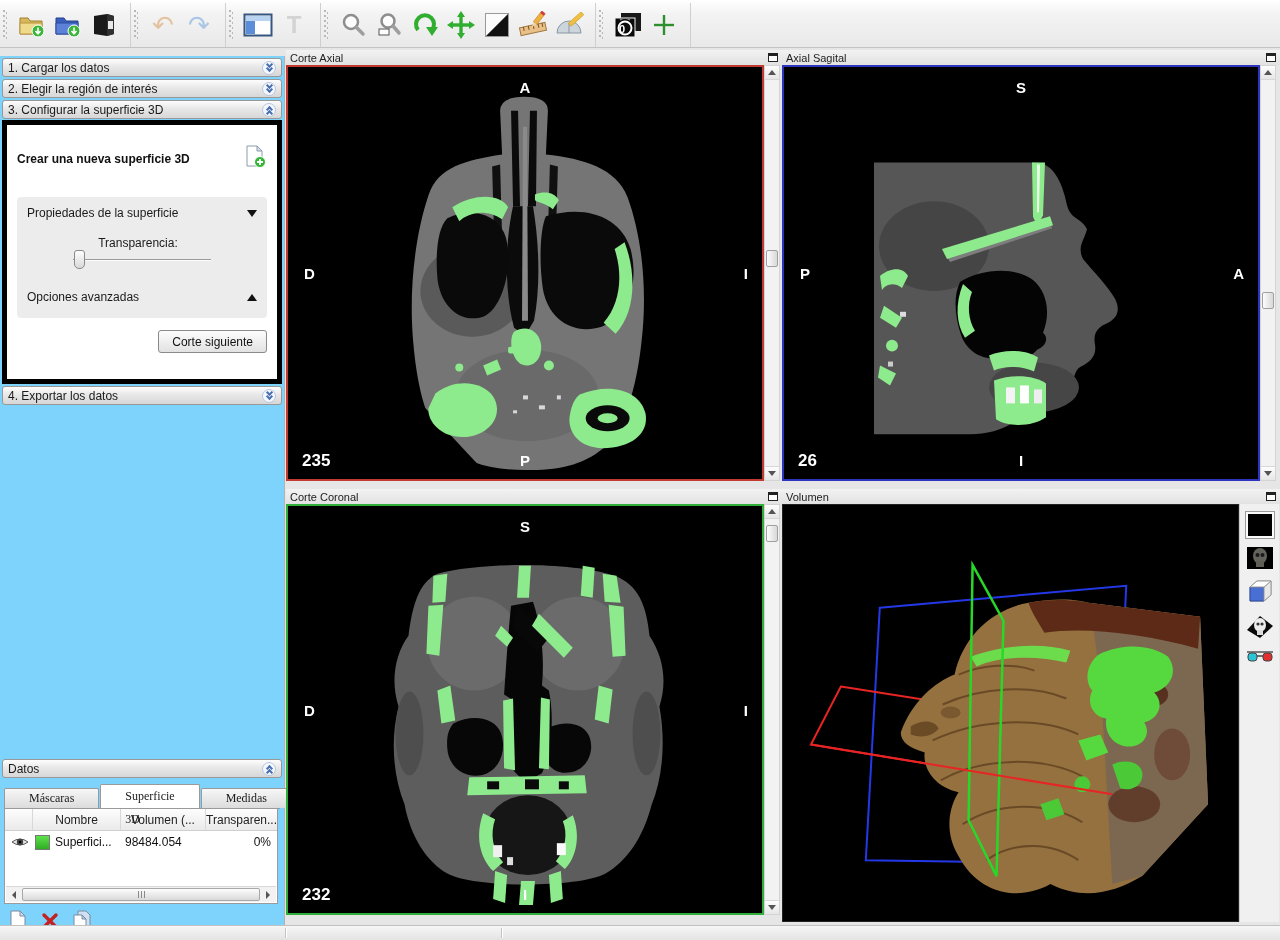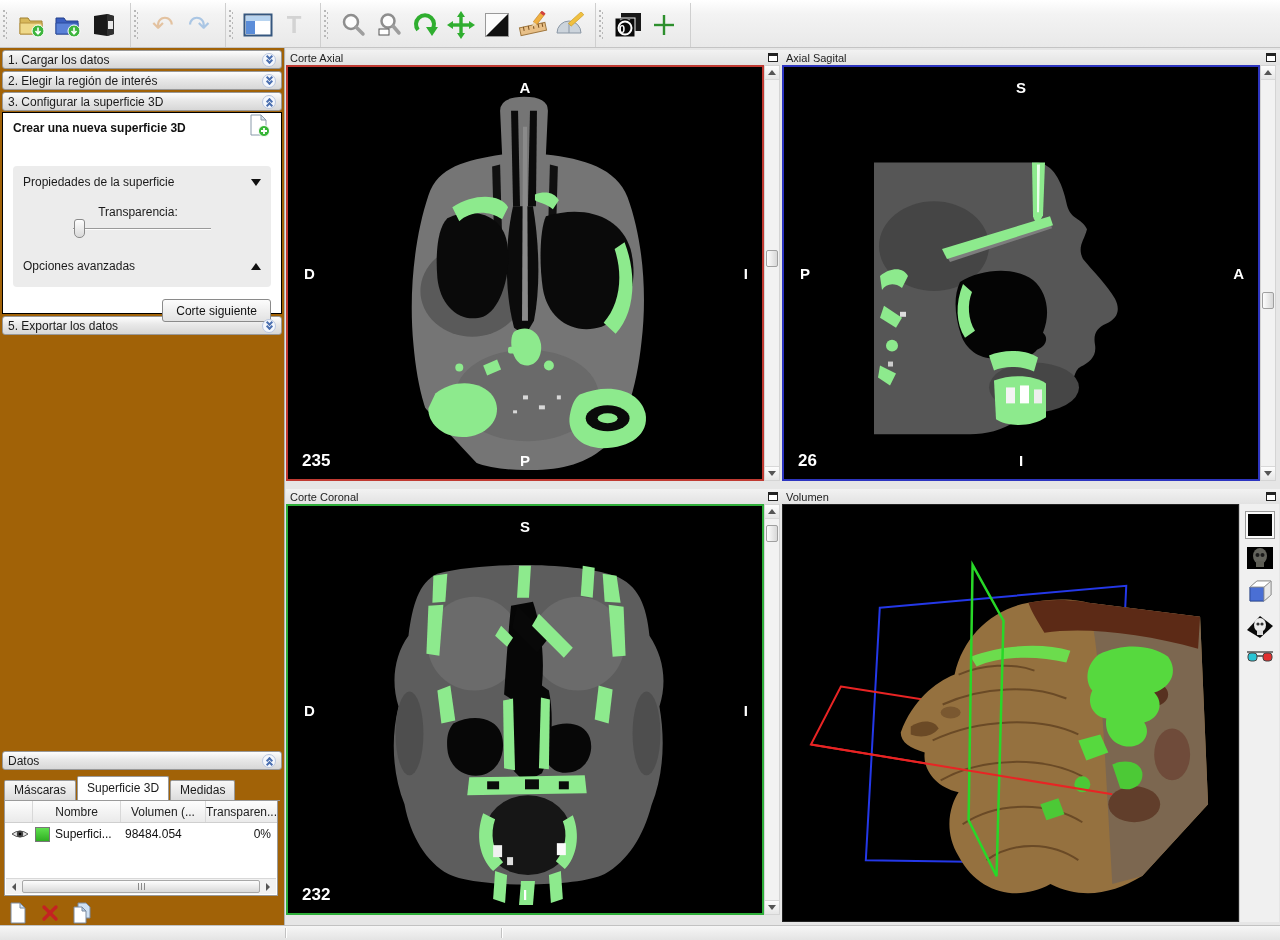--- a/index.html
+++ b/index.html
@@ -16,34 +16,34 @@
     background:repeating-linear-gradient(to bottom,#b8b8b8 0 2px,transparent 2px 5px),
                repeating-linear-gradient(to bottom,#b8b8b8 0 2px,transparent 2px 5px);
     background-size:2px 100%,2px 100%; background-position:0 0,3px 2px; background-repeat:no-repeat; }
   .tbtn { width:36px; height:36px; display:flex; align-items:center; justify-content:center;
     border-radius:3px; position:relative; }
   .ttext { font-size:24px; font-weight:bold; color:#d3d3d3; }
   .snapbadge { position:absolute; left:9px; top:16px; color:#fff; font-size:11px; font-weight:bold; }
   .tfill { flex:1; }
 
   
-  .sidebar { position:absolute; left:0; top:48px; width:285px; height:877px;
-    background:#a16207; border-right:1px solid #b2b2b2; }
+  .sidebar { position:absolute; left:0; top:56px; width:285px; height:877px;
+    background:#7dd3fc; border-right:1px solid #b2b2b2; }
   .acc-hdr { height:19px; margin:2px 2px 0 2px; padding:0 5px;
     background:linear-gradient(#fdfdfd,#e8e8e8 45%,#d7d7d7); border:1px solid #989898; border-radius:3px;
     display:flex; align-items:center; justify-content:space-between; font-size:12px; color:#1a1a1a; }
   .acc-chev { width:14px; height:14px; border-radius:50%; border:1px solid #b9c6df;
     background:#f4f7fc; display:flex; flex-direction:column; align-items:center; justify-content:center; }
   .cm { width:5px; height:5px; border-right:2px solid #4a6fb0; border-bottom:2px solid #4a6fb0; }
   .cm.down { transform:rotate(45deg); margin-top:-3px; }
   .cm.up   { transform:rotate(-135deg); margin-top:3px; }
   .acc-chev .cm + .cm { margin-top:-1px; }
 
-  .step3-body { margin:1px 2px 0 2px; background:#ffffff; border:1px solid #000000;
-    padding:1px 10px 10px 10px; height:202px; }
+  .step3-body { margin:1px 2px 0 2px; background:#ffffff; border:5px solid #000000;
+    padding:20px 10px 10px 10px; height:264px; }
   .create-row { display:flex; justify-content:space-between; align-items:center; }
   .create-title { font-size:12px; font-weight:bold; color:#111; }
   .groupbox { margin-top:24px; background:#ececec; border-radius:4px; padding:9px 10px 14px 10px; }
   .prop-row, .adv-row { display:flex; justify-content:space-between; align-items:center;
     font-size:12px; color:#1a1a1a; }
   .tri-dn { width:0; height:0; border-left:5px solid transparent; border-right:5px solid transparent;
     border-top:7px solid #111; }
   .tri-up { width:0; height:0; border-left:5px solid transparent; border-right:5px solid transparent;
     border-bottom:7px solid #111; }
   .select-row { margin-top:14px; display:flex; align-items:center; gap:10px; }
@@ -62,23 +62,23 @@
     background:linear-gradient(#fefefe,#d9d9d9); border:1px solid #8a8a8a; border-radius:3px 3px 5px 5px; }
   .adv-row { margin-top:20px; }
   .next-row { margin-top:12px; text-align:right; }
   .btn { height:23px; padding:0 13px; font-size:12px; color:#111;
     background:linear-gradient(#fcfcfc,#e2e2e2); border:1px solid #8a8a8a; border-radius:3px; }
 
   
   .datos-hdr { position:absolute; left:0; right:0; top:701px; }
   .tabs { position:absolute; left:4px; right:4px; top:729px; height:24px;
     border-bottom:1px solid #9a9a9a; display:flex; align-items:flex-end; }
-  .tab { height:20px; line-height:19px; padding:0 9px; font-size:12px; color:#1a1a1a;
+  .tab { height:20px; line-height:19px; padding:0 24px; font-size:12px; color:#1a1a1a;
     background:linear-gradient(#f7f7f7,#dcdcdc); border:1px solid #9a9a9a; border-bottom:none;
-    border-radius:2px 2px 0 0; margin-right:1px; }
+    border-radius:2px 2px 0 0; margin-right:1px;font-family:Liberation Serif, serif; }
   .tab.active { height:24px; line-height:23px; background:#fff; font-size:12px; position:relative; z-index:2; }
   .tablebox { position:absolute; left:4px; right:6px; top:753px; height:95px;
     background:#fff; border:1px solid #9a9a9a; border-top:none; }
   .thead { display:flex; height:22px; background:linear-gradient(#fdfdfd,#eaeaea);
     border-bottom:1px solid #cfcfcf; font-size:12px; color:#222; }
   .th { display:flex; align-items:center; justify-content:center; border-right:1px solid #d8d8d8; }
   .trow { display:flex; height:22px; align-items:center; font-size:12px; color:#111; }
   .sw-sm { width:15px; height:15px; background:linear-gradient(#5fe04e,#2fae22); border:1px solid #777;
     margin-right:5px; }
   .hscroll { position:absolute; left:1px; right:1px; bottom:1px; height:16px; background:#f2f2f2;
@@ -332,21 +332,21 @@
           <span>Opciones avanzadas</span>
           <span class="tri-up"></span>
         </div>
       </div>
       <div class="next-row">
         <button class="btn">Corte siguiente</button>
       </div>
     </div>
 
     <div class="acc-hdr">
-      <span>5. Exportar los datos</span>
+      <span>4. Exportar los datos</span>
       <span class="acc-chev">
           <span class="cm down"></span>
           <span class="cm down"></span>
         </span>
     </div>
 
     <div class="datos-hdr">
       <div class="acc-hdr">
         <span>Datos</span>
         <span class="acc-chev">

